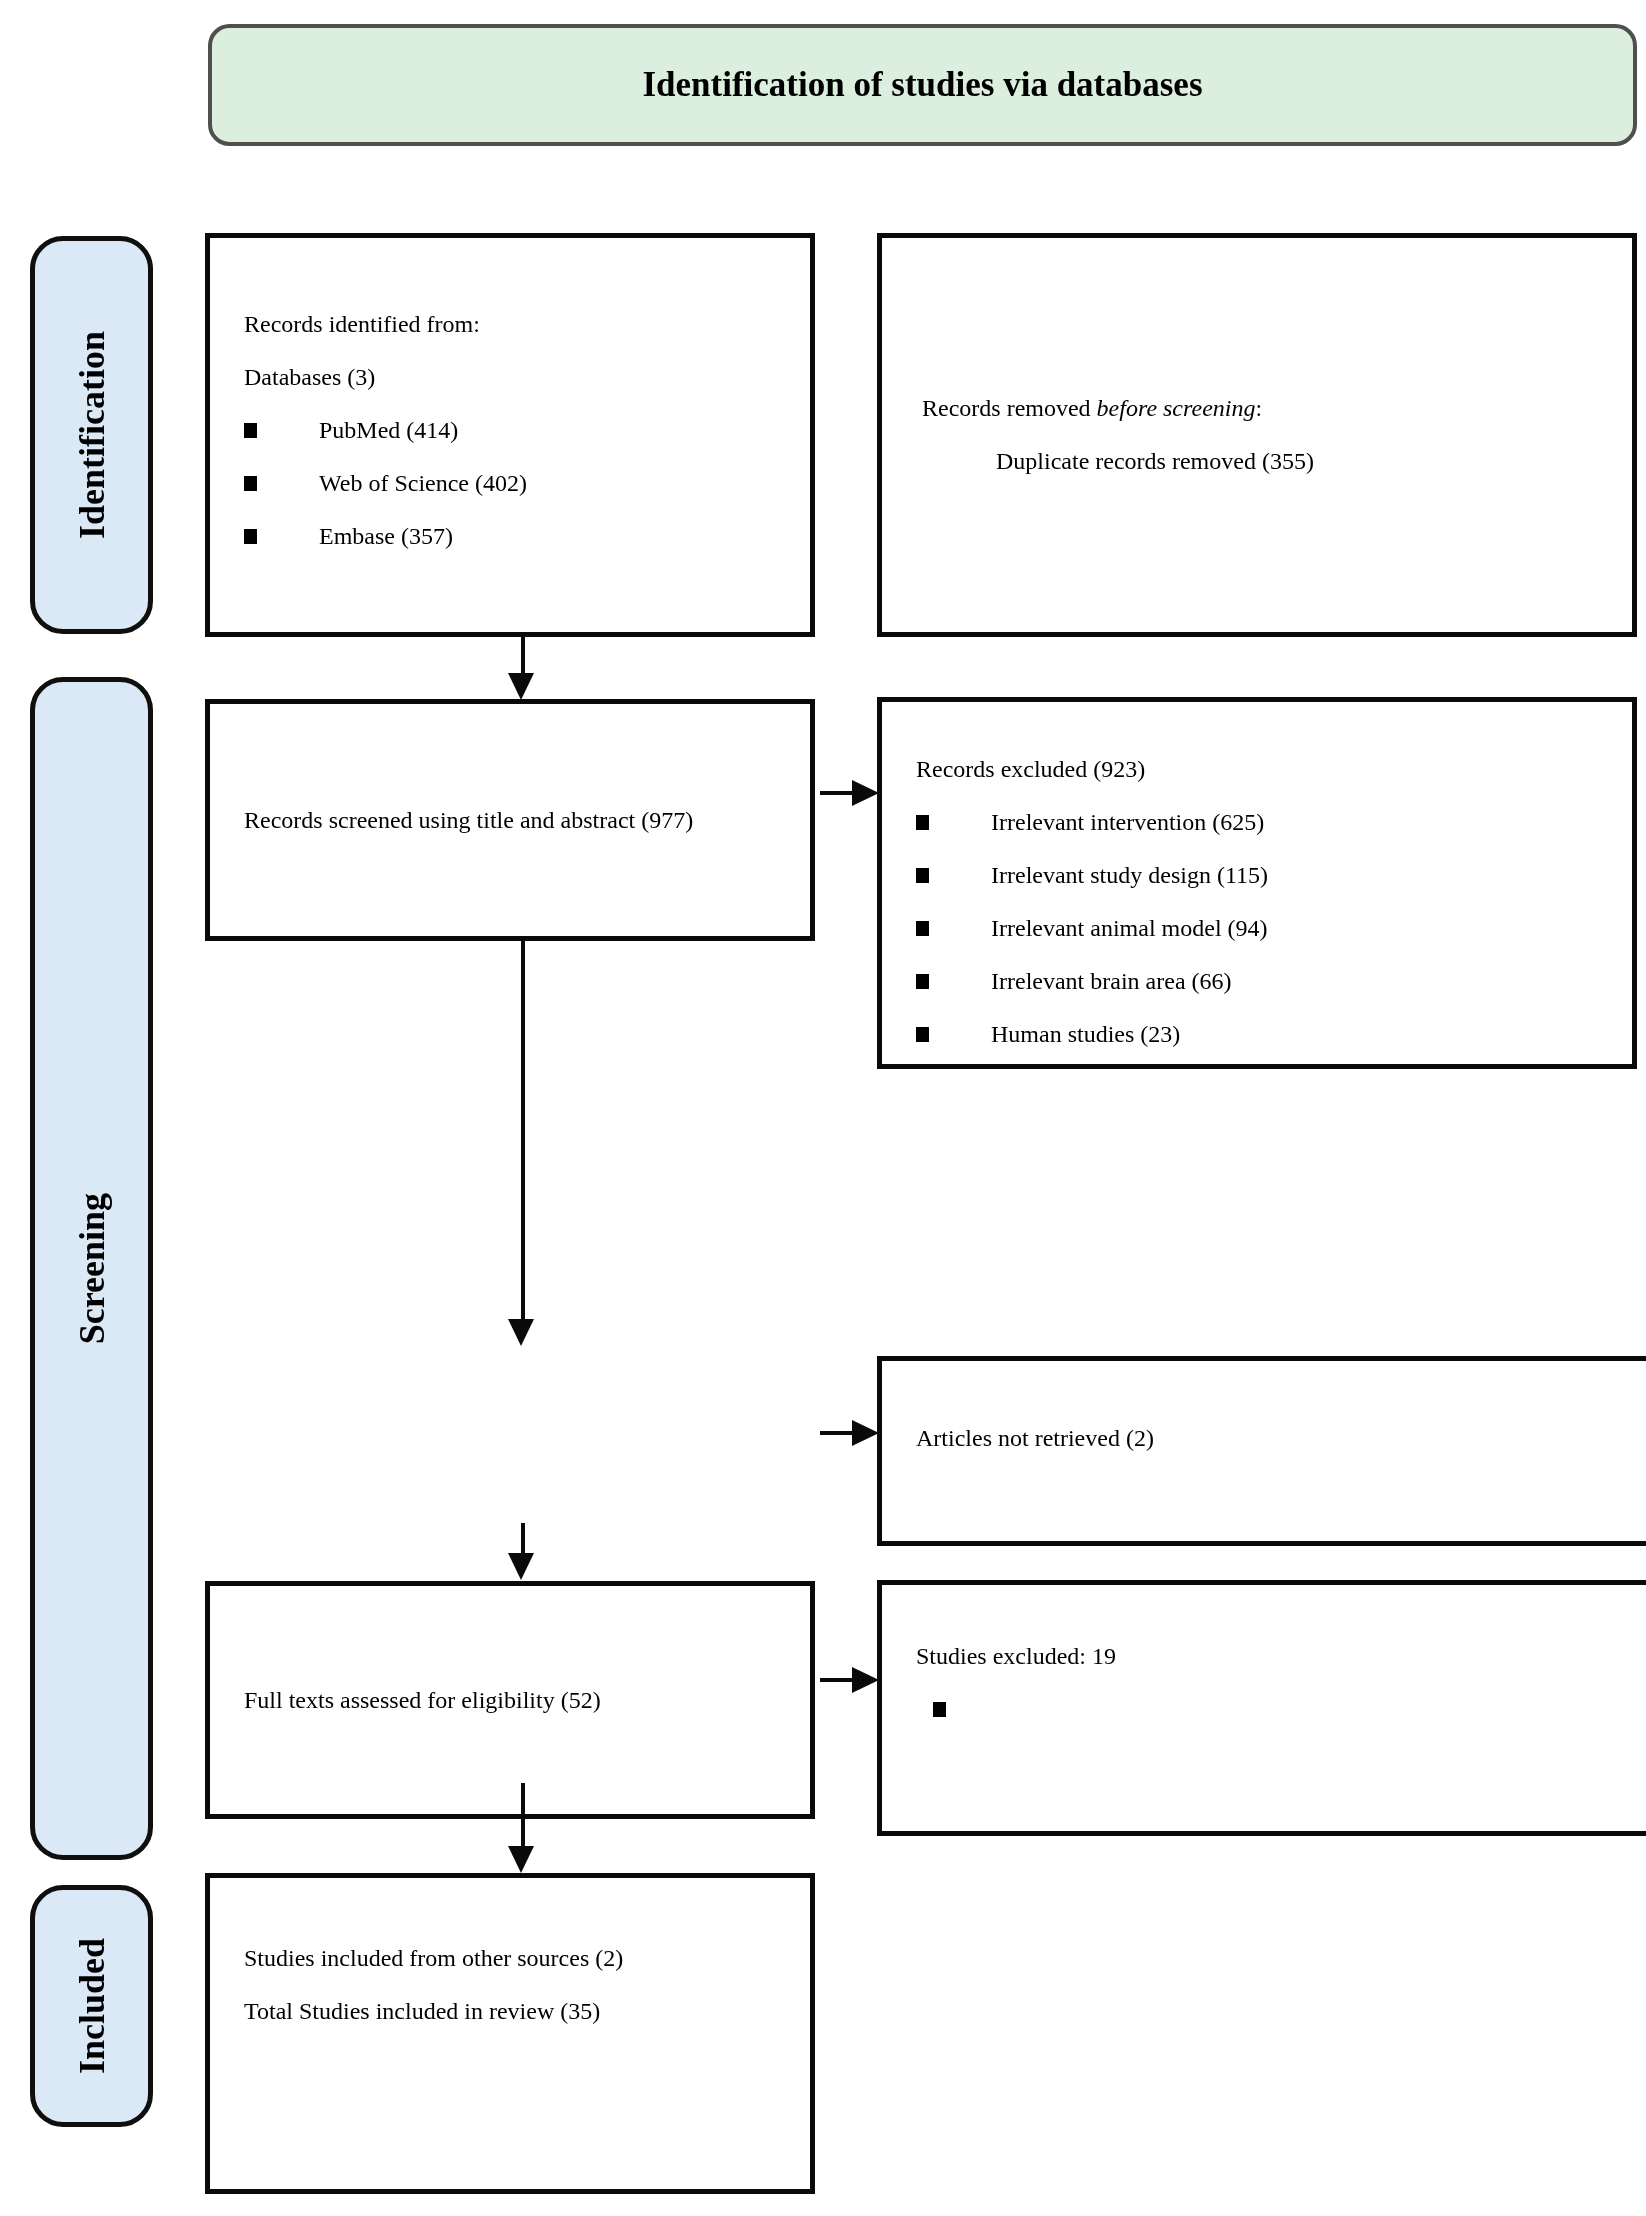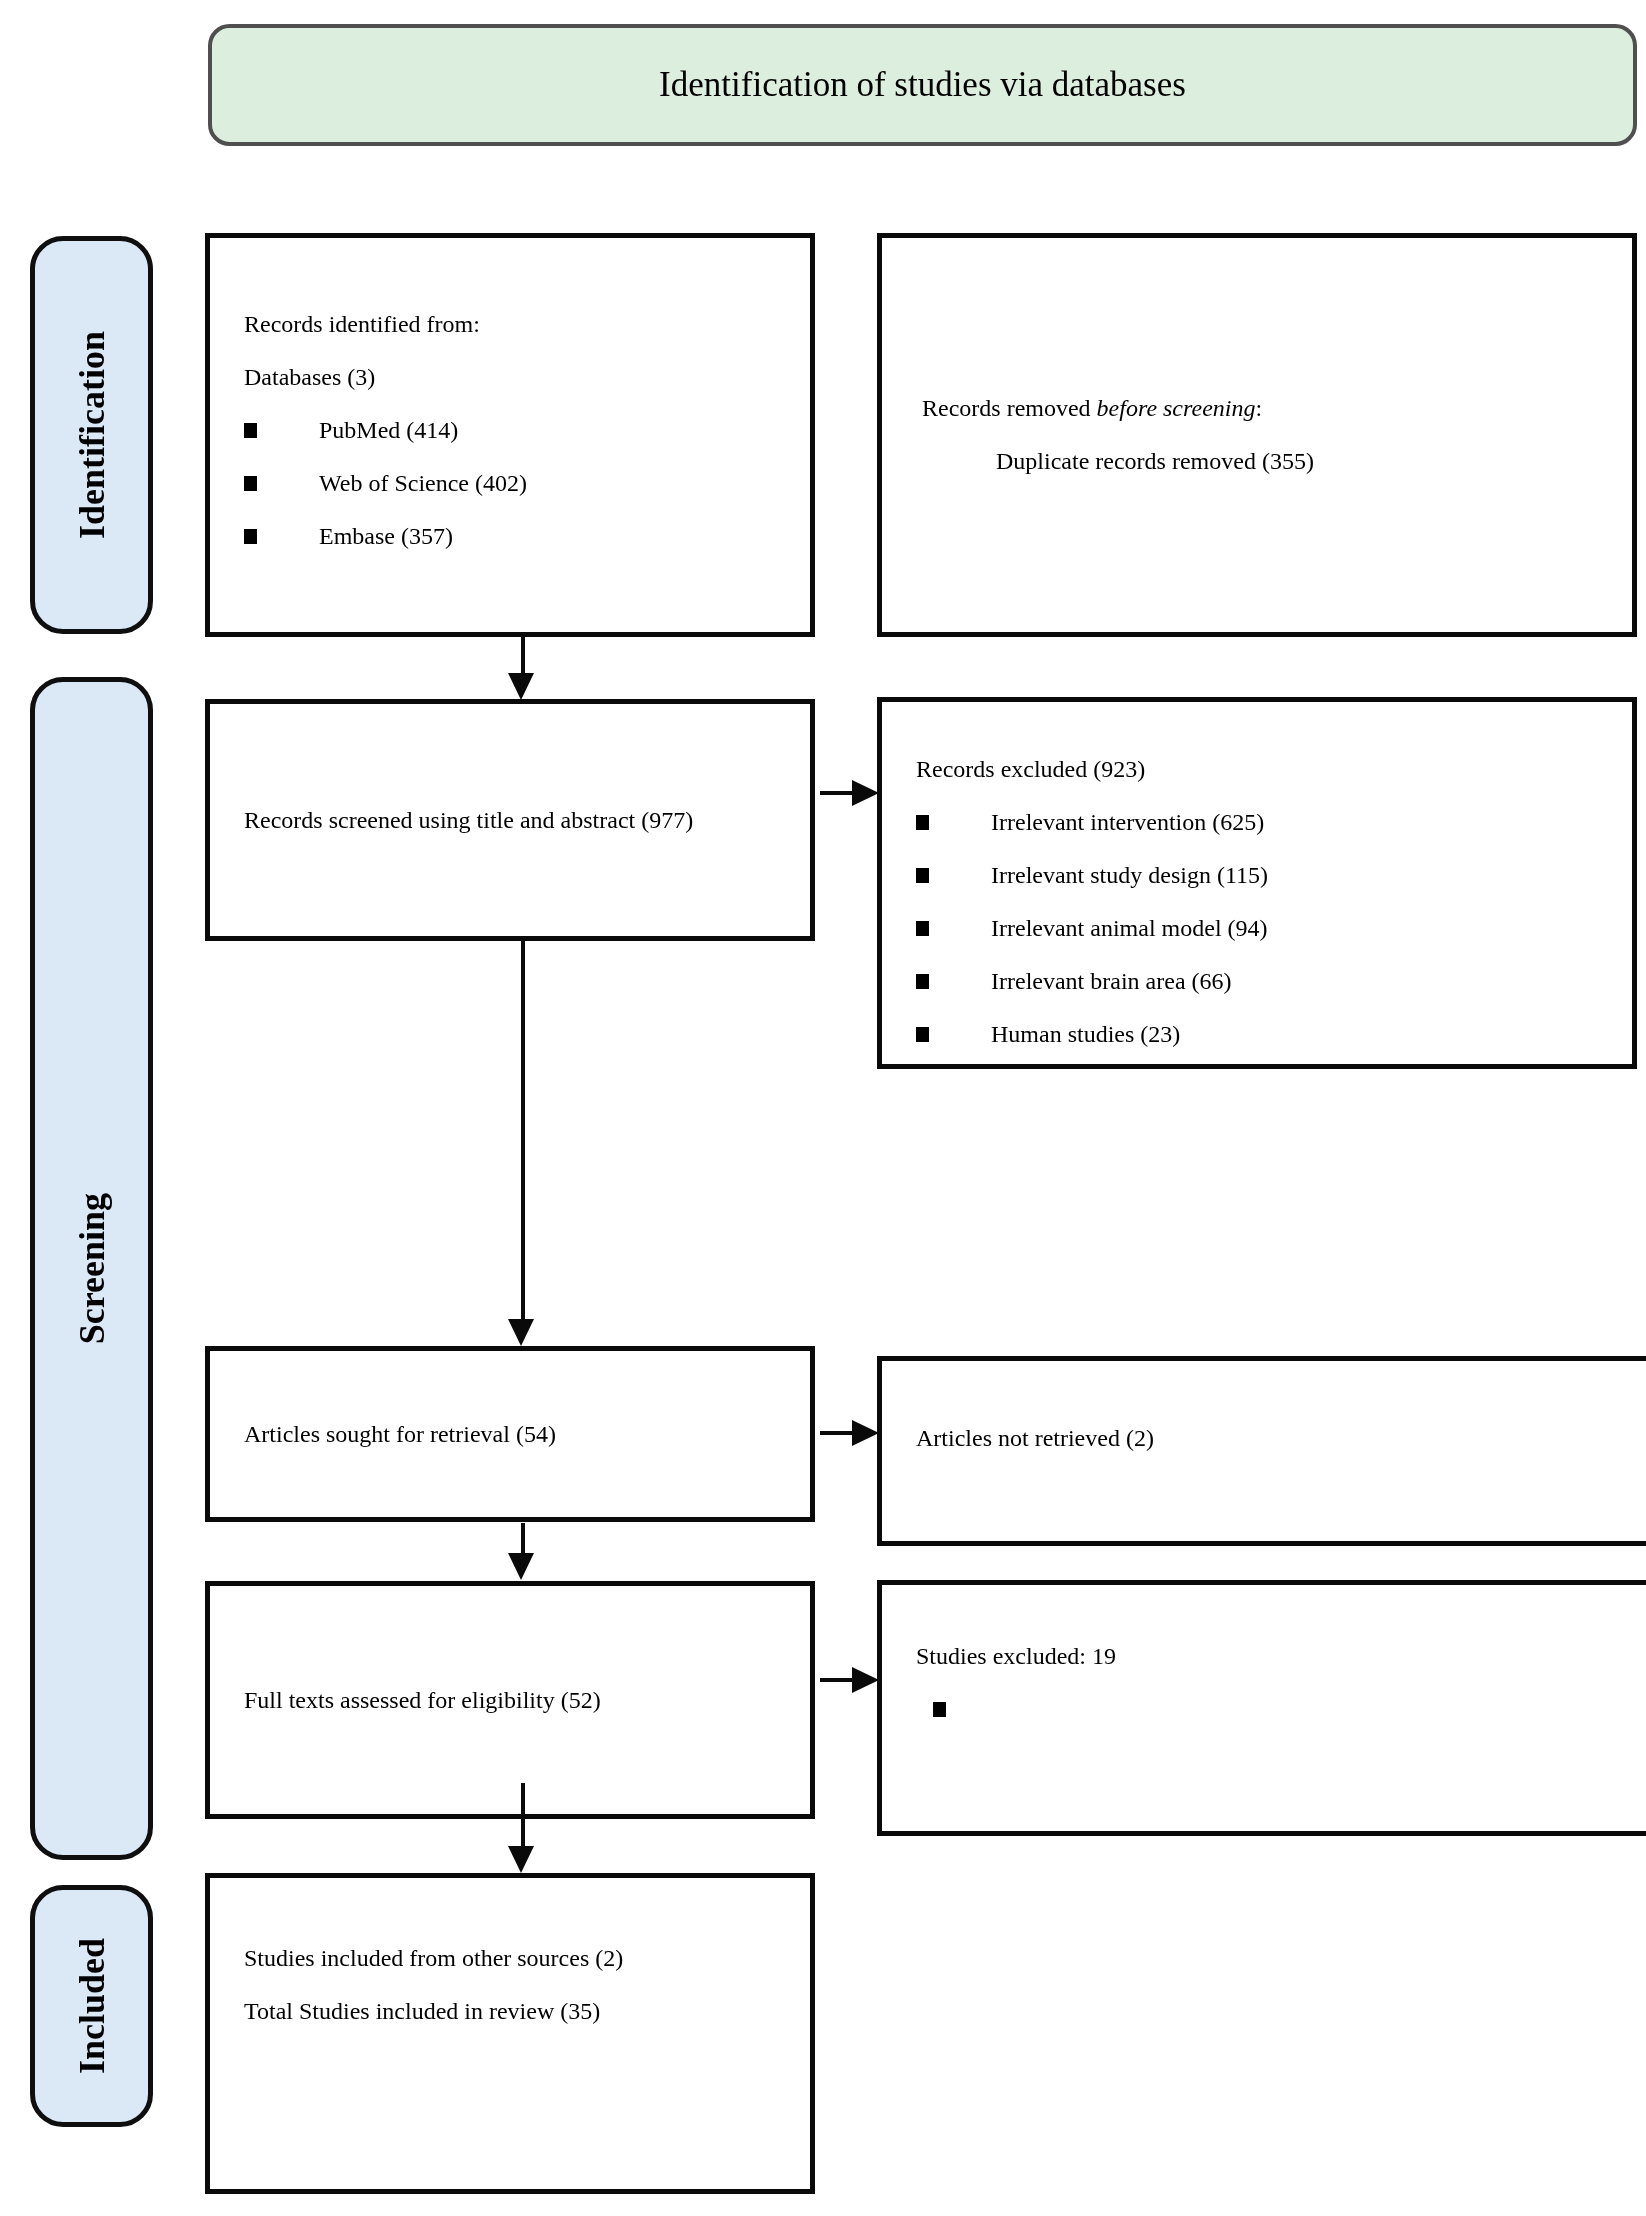--- a/index.html
+++ b/index.html
@@ -4,21 +4,21 @@
 <style>
   html,body { margin:0; padding:0; background:#ffffff; }
   #canvas {
     position:relative; width:1646px; height:2216px; background:#ffffff;
     font-family:"Liberation Serif", serif; color:#000;
   }
   .title-box {
     position:absolute; left:208px; top:24px; width:1429px; height:122px;
     background:#dceedd; border:4.5px solid #4f4f4f; border-radius:21.6px;
     box-sizing:border-box; display:flex; align-items:center; justify-content:center;
-    font-weight:normal; font-size:35px;
+    font-weight:bold; font-size:35px;
   }
   .side-box {
     position:absolute; left:30px; width:123px; background:#dbe8f6;
     border:5.7px solid #0f0f0f; border-radius:33px; box-sizing:border-box;
     display:flex; align-items:center; justify-content:center;
   }
   .side-box span {
     writing-mode:vertical-rl; transform:rotate(180deg);
     font-weight:bold; font-size:36px; white-space:nowrap;
   }
@@ -112,23 +112,20 @@
     <div class="brow">
       <span class="bcell"><span class="sq"></span></span>
       <span class="btext">Irrelevant brain area (66)</span>
     </div>
     <div class="brow">
       <span class="bcell"><span class="sq"></span></span>
       <span class="btext">Human studies (23)</span>
     </div>
   </div>
 
-  <div class="box fcenter" style="left:205px; top:1346px; width:610px; height:176px; padding-left:34px;">
-    <div class="wrap820">Articles sought for retrieval (54)</div>
-  </div>
 
   <div class="box fcenter" style="left:877px; top:1356px; width:864px; height:190px; padding-left:34px; padding-bottom:25.6px;">
     <div>Articles not retrieved (2)</div>
   </div>
 
   <div class="box fcenter" style="left:205px; top:1581px; width:610px; height:238px; padding-left:34px; padding-right:5.7px;">
     <div>Full texts assessed for eligibility (52)</div>
   </div>
 
   <div class="box" style="left:877px; top:1580px; width:852px; height:256px; padding:45px 11.4px 0 34px;">

